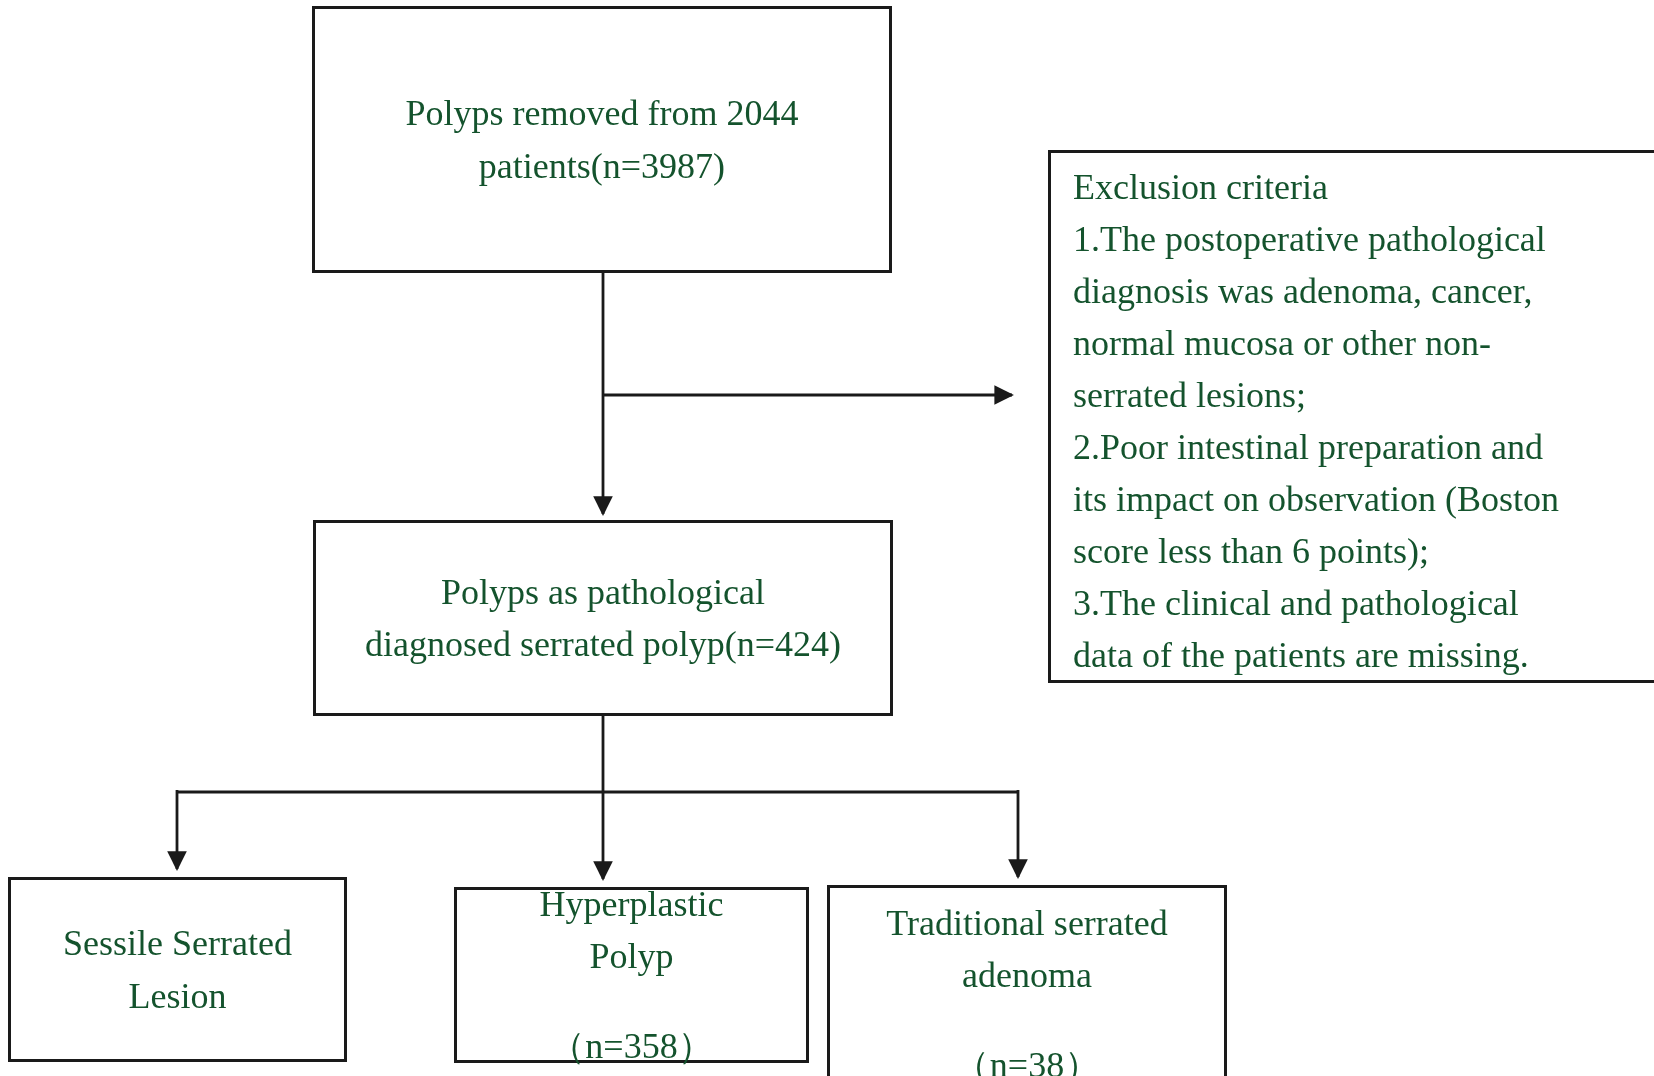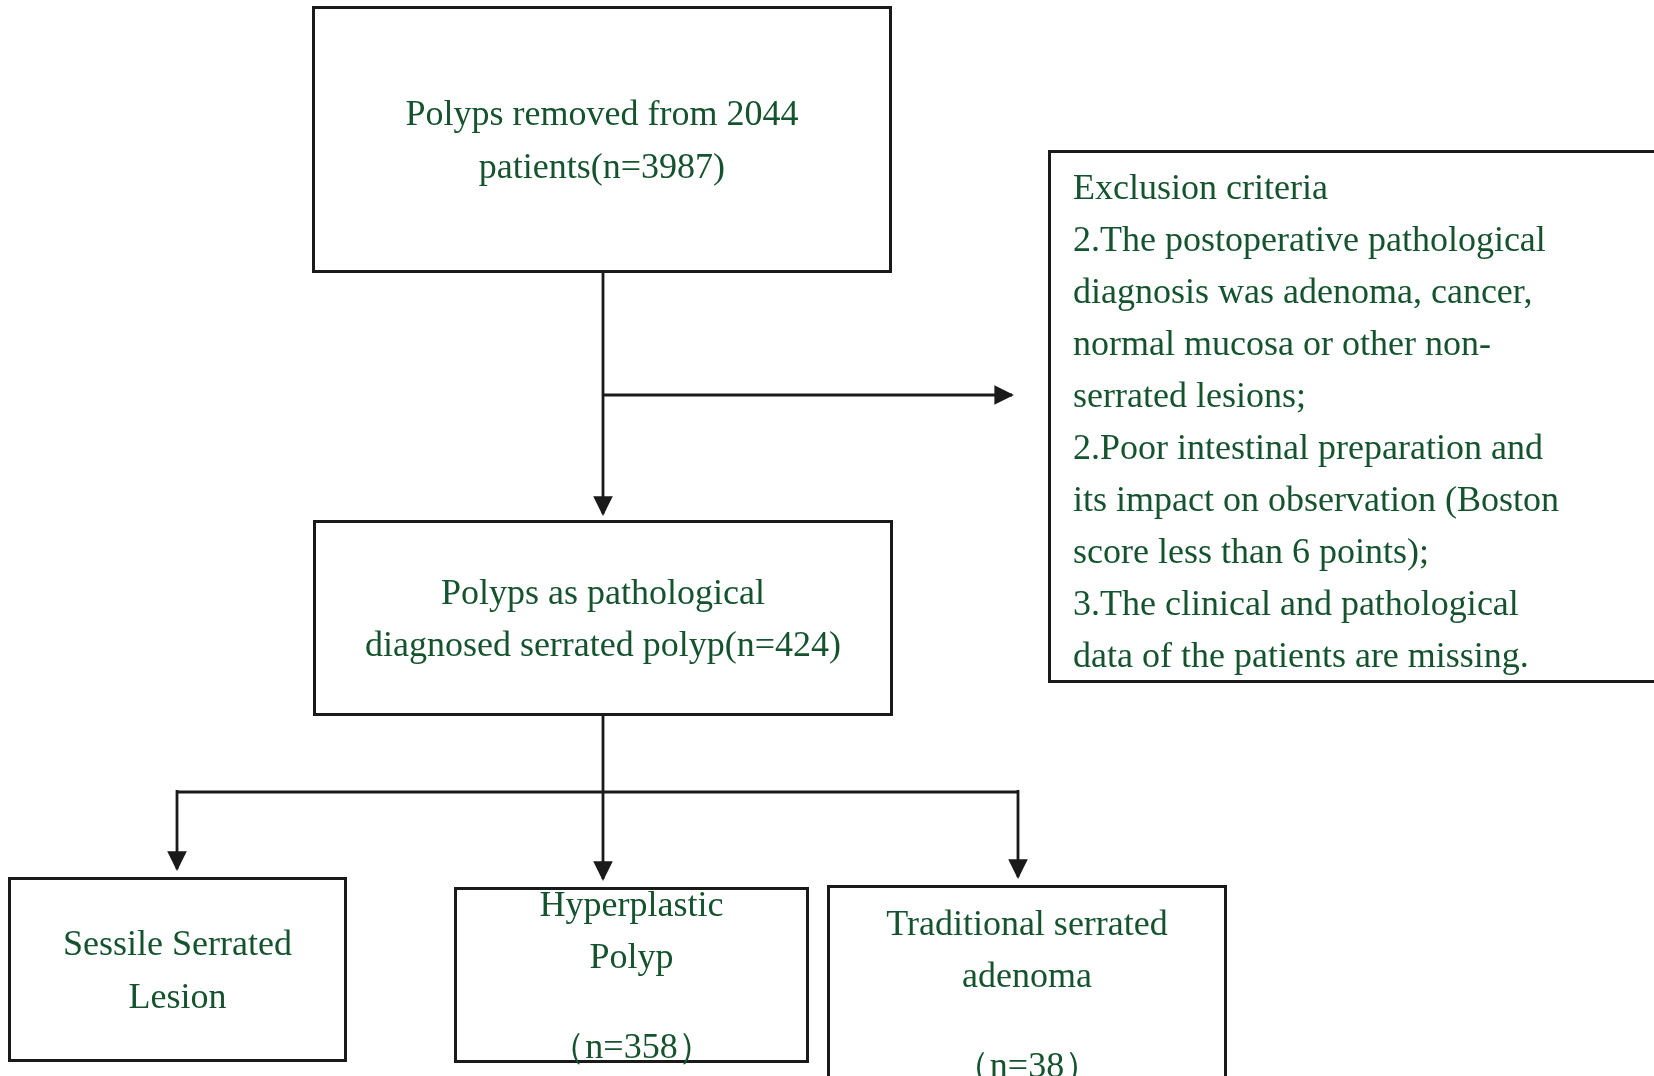--- a/index.html
+++ b/index.html
@@ -96,21 +96,21 @@
     <path d="M1018,790 V877" marker-end="url(#ah)"></path>
   </svg>
 
   <div id="source-box" class="box center">
     <div class="node-text pre">Polyps removed from 2044
 patients(n=3987)</div>
   </div>
 
   <div id="exclusion-box" class="box">
     <div class="node-text">Exclusion criteria</div>
-    <div class="node-text pre">2.The postoperative pathological
+    <div class="node-text pre">1.The postoperative pathological
 diagnosis was adenoma, cancer,
 normal mucosa or other non-
 serrated lesions;</div>
     <div class="node-text pre">2.Poor intestinal preparation and
 its impact on observation (Boston
 score less than 6 points);</div>
     <div class="node-text pre">3.The clinical and pathological
 data of the patients are missing.</div>
   </div>
 

